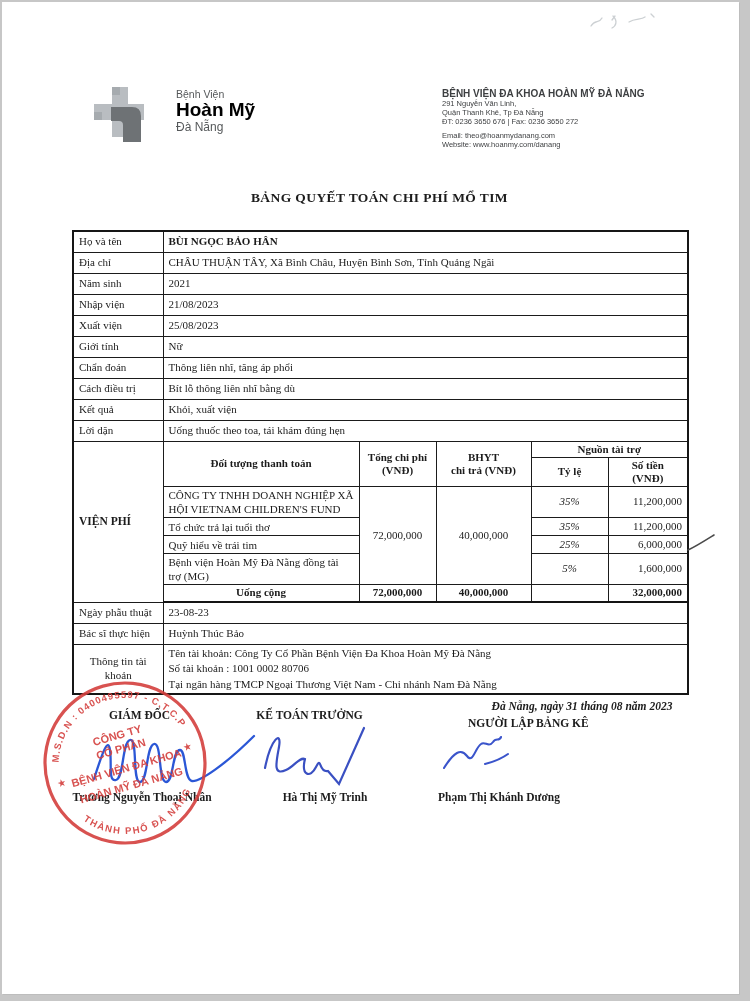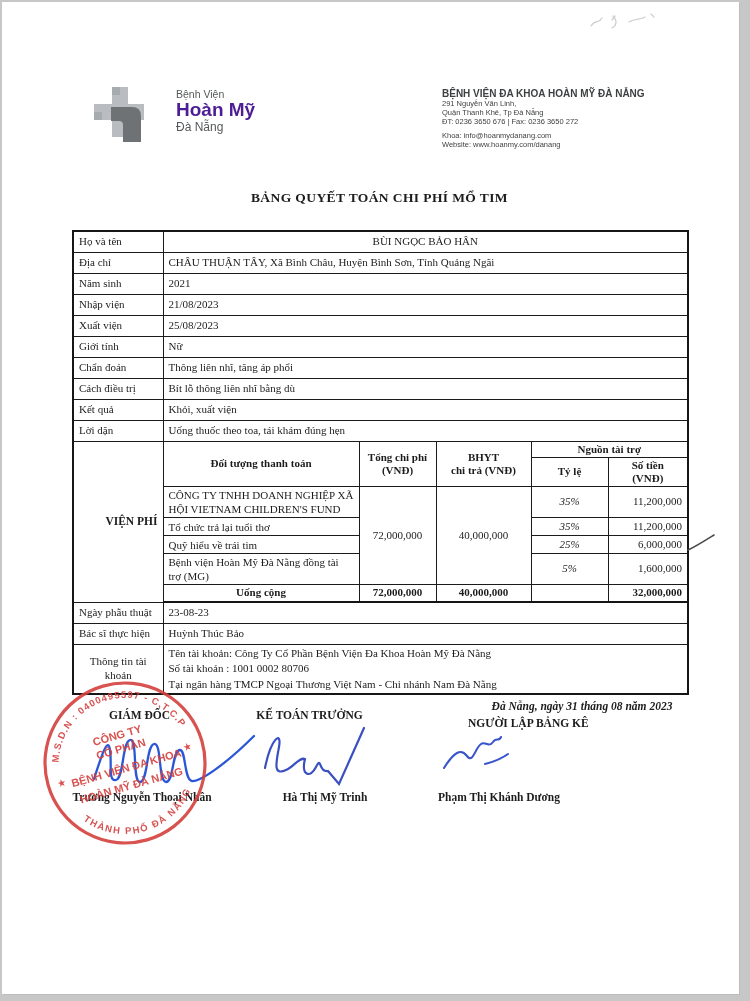--- a/index.html
+++ b/index.html
@@ -14,21 +14,21 @@
     position:absolute; left:2px; top:2px; width:737px; height:992px;
     background:#ffffff;
     box-shadow: 1px 1px 0 #bdbdbd;
   }
   
   .logo-wrap { position:absolute; left:91px; top:84px; display:flex; gap:29px;
                font-family:"Liberation Sans","DejaVu Sans",sans-serif; }
   .logo-icon { width:54px; height:60px; }
   .logo-text { padding-top:2px; color:#55585a; }
   .logo-text .l1 { font-size:10.5px; }
-  .logo-text .l2 { font-size:19px; font-weight:bold; color:#4c1d95; line-height:20px; }
+  .logo-text .l2 { font-size:19px; font-weight:bold; color:#000000; line-height:20px; }
   .logo-text .l3 { font-size:12px; }
   .contact {
     position:absolute; left:440px; top:87px; width:250px;
     font-family:"Liberation Sans","DejaVu Sans",sans-serif;
     font-size:7.5px; line-height:9px; color:#3d3f41;
   }
   .contact .cname { font-weight:bold; font-size:10px; margin-bottom:1px; }
   .contact .gap { height:5px; }
   
   .doc-title {
@@ -39,22 +39,22 @@
   table.doc-table {
     position:absolute; left:70px; top:228px; width:615px;
     border-collapse:collapse; table-layout:fixed;
     border:2px solid #161616;
     font-size:11px; line-height:1.25;
   }
   .doc-table td { border:1px solid #1b1b1b; padding:1px 5px; vertical-align:middle; }
   tr.r { height:21px; }
   td.lb { text-align:left; }
   td.val {}
-  td.val.name { font-weight:normal; text-align:center; }
-  td.section { font-weight:bold; text-align:right; font-size:11.5px; }
+  td.val.name { font-weight:bold; text-align:left; }
+  td.section { font-weight:bold; text-align:left; font-size:11.5px; }
   td.hc { text-align:center; font-weight:bold; line-height:1.2; }
   tr.hdr1 { height:14px; }
   tr.hdr2 { height:27px; }
   tr.sp { height:18px;margin-top:34px; }
   td.payee { line-height:1.28; }
   td.pct { text-align:center;font-style:italic; }
   td.money { text-align:right; }
   td.mc { text-align:center; }
   td.b { font-weight:bold; }
   tr.total { height:17px; }
@@ -104,21 +104,21 @@
       <div class="l3">Đà Nẵng</div>
     </div>
   </div>
 
   <div class="contact">
     <div class="cname">BỆNH VIỆN ĐA KHOA HOÀN MỸ ĐÀ NẴNG</div>
     <div>291 Nguyễn Văn Linh,</div>
     <div>Quận Thanh Khê, Tp Đà Nẵng</div>
     <div>ĐT: 0236 3650 676  |  Fax: 0236 3650 272</div>
     <div class="gap"></div>
-    <div>Khoa:  info@hoanmydanang.com</div>
+    <div>Email:  theo@hoanmydanang.com</div>
     <div>Website: www.hoanmy.com/danang</div>
   </div>
 
   <svg class="scribble-top" viewBox="0 0 80 30">
     <path d="M 6,18 C 10,11 14,16 17,10 M 28,8 C 33,13 31,18 27,20 M 27,12 l 3,-4 M 44,14 C 50,10 56,12 60,9 M 66,6 l 3,3" stroke="#ccd0d3" stroke-width="1.3" fill="none" stroke-linecap="round"></path>
   </svg>
 
   <div class="doc-title">BẢNG QUYẾT TOÁN CHI PHÍ MỔ TIM</div>
 
   <table class="doc-table">

